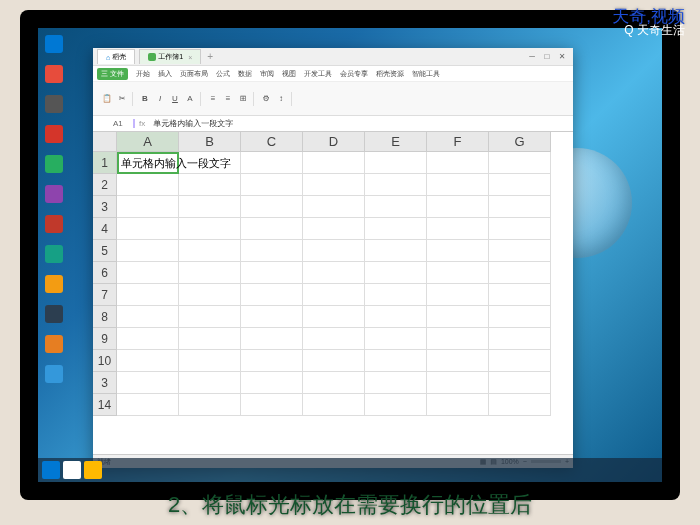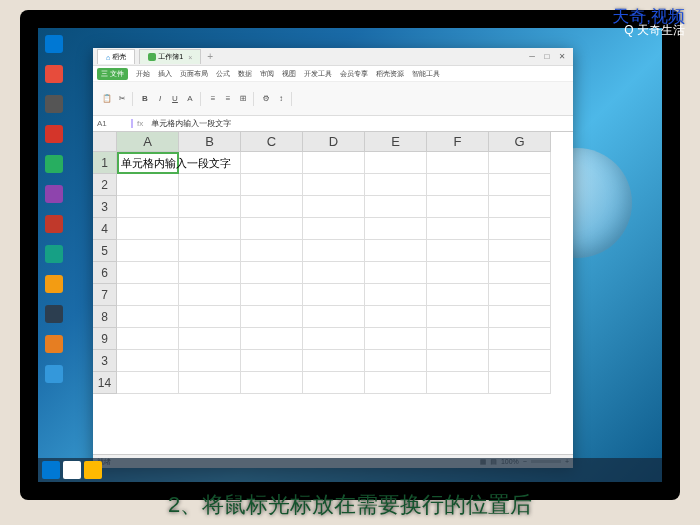--- a/index.html
+++ b/index.html
@@ -17,21 +17,21 @@
 .tab .green{width:8px;height:8px;background:#4caf50;border-radius:2px}
 .winbtns{margin-left:auto;display:flex;gap:1px}
 .winbtn{width:14px;height:12px;display:flex;align-items:center;justify-content:center;font-size:8px;color:#666}
 .menubar{height:16px;display:flex;align-items:center;padding:0 4px;gap:8px;font-size:7px;color:#444;border-bottom:1px solid #eee}
 .menubar span{cursor:default}
 .menubar .green-btn{background:#4caf50;color:#fff;padding:1px 4px;border-radius:2px}
 .toolbar{height:34px;background:#f8f8f8;border-bottom:1px solid #ddd;display:flex;align-items:center;padding:2px 4px;gap:2px}
 .tool-group{display:flex;gap:1px;padding:0 3px;border-right:1px solid #ddd;align-items:center}
 .tbtn{width:14px;height:14px;display:flex;align-items:center;justify-content:center;font-size:8px;color:#555;border:1px solid transparent}
 .formula-bar{height:16px;display:flex;align-items:center;border-bottom:1px solid #ccc;font-size:8px}
-.name-box{width:40px;padding:0 4px;border-right:2px solid #c4b5fd;color:#666}
+.name-box{width:40px;padding:0 20px;border-right:2px solid #c4b5fd;color:#666}
 .formula-input{flex:1;padding:0 4px;color:#333}
 .grid-area{flex:1;display:flex;flex-direction:column;overflow:hidden;background:#fff}
 .col-headers{display:flex;height:20px}
 .corner{width:24px;background:#e8e8e8;border-right:1px solid #ccc;border-bottom:1px solid #ccc}
 .col-h{width:62px;background:#e8e8e8;border-right:1px solid #ccc;border-bottom:1px solid #ccc;display:flex;align-items:center;justify-content:center;font-size:13px;color:#444}
 .col-h.sel{background:#d0e0d0}
 .rows{flex:1;overflow:hidden}
 .row{display:flex;height:22px}
 .row-h{width:24px;background:#e8e8e8;border-right:1px solid #ccc;border-bottom:1px solid #ccc;display:flex;align-items:center;justify-content:center;font-size:12px;color:#444}
 .row-h.sel{background:#d0e0d0}
@@ -256,20 +256,30 @@
               <div class="row-h">9</div>
               <div class="cell"></div>
               <div class="cell"></div>
               <div class="cell"></div>
               <div class="cell"></div>
               <div class="cell"></div>
               <div class="cell"></div>
               <div class="cell"></div>
             </div>
             <div class="row">
+              <div class="row-h">10</div>
+              <div class="cell"></div>
+              <div class="cell"></div>
+              <div class="cell"></div>
+              <div class="cell"></div>
+              <div class="cell"></div>
+              <div class="cell"></div>
+              <div class="cell"></div>
+            </div>
+            <div class="row">
               <div class="row-h">3</div>
               <div class="cell"></div>
               <div class="cell"></div>
               <div class="cell"></div>
               <div class="cell"></div>
               <div class="cell"></div>
               <div class="cell"></div>
               <div class="cell"></div>
             </div>
             <div class="row">

